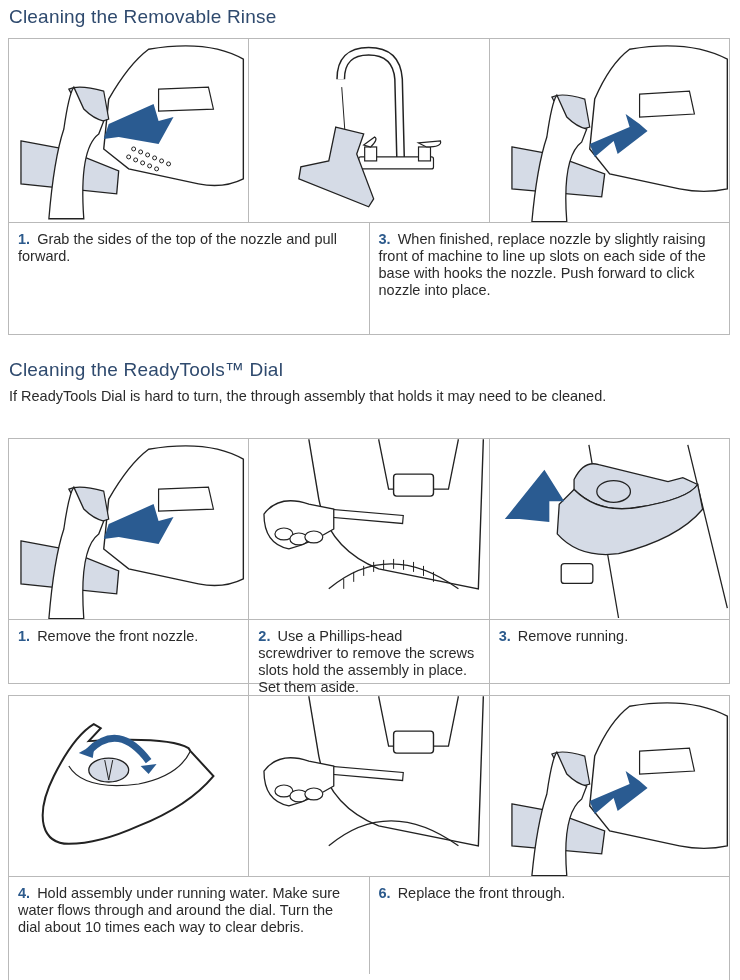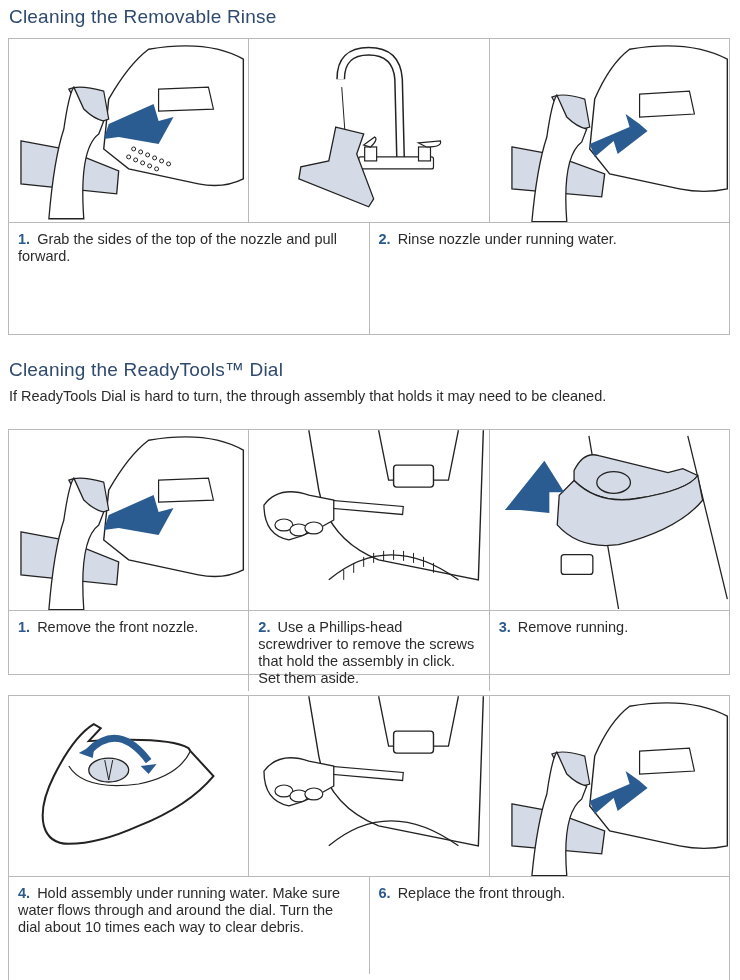--- a/index.html
+++ b/index.html
@@ -70,30 +70,30 @@
         <path d="M100 105 L140 88 L136 75 L150 85 L158 92 L128 115 L124 102 L105 118Z" fill="#2a5b91"></path>
       </svg>
     </div>
   </div>
   <div class="row" style="height:112px;justify-content:center;">
     <div class="cell cap">
       <span class="num">1.</span>
       <span>Grab the sides of the top of the nozzle and pull forward.</span>
     </div>
     <div class="cell cap">
-      <span class="num">2.</span>
-      <span>Rinse nozzle under running water.</span>
+      <span class="num">3.</span>
+      <span>When finished, replace nozzle by slightly raising front of machine to line up slots on each side of the base with hooks the nozzle. Push forward to click nozzle into place.</span>
     </div>
   </div>
 </div>
 
 <div class="section-title" style="top:359px;">Cleaning the ReadyTools™ Dial</div>
 <div class="intro">If ReadyTools Dial is hard to turn, the through assembly that holds it may need to be cleaned.</div>
 
-<div class="grid" style="top:429px; height:246px;">
+<div class="grid" style="top:438px; height:246px;">
   <div class="row img-row" style="height:180px;">
     <div class="cell">
       <svg viewBox="0 0 240 180">
         <path d="M140 10 Q200 0 235 20 L235 140 Q215 150 190 145 L120 130 L95 110 L100 60 Q120 25 140 10Z" fill="#fff" stroke="#222" stroke-width="1.4"></path>
         <path d="M150 50 L200 48 L205 70 L150 72Z" fill="#fff" stroke="#222" stroke-width="1.2"></path>
         <path d="M12 102 L55 110 L110 132 L108 155 L12 145Z" fill="#d5dbe6" stroke="#222" stroke-width="1.3"></path>
         <path d="M60 50 Q70 45 95 52 L100 80 L85 85 Q70 70 60 50Z" fill="#d5dbe6" stroke="#222" stroke-width="1.2"></path>
         <path d="M40 180 Q45 120 55 90 Q60 55 65 48 L75 70 Q85 80 95 82 L90 95 Q70 110 75 180Z" fill="#fff" stroke="#222" stroke-width="1.3"></path>
         <path d="M100 85 L145 65 L150 82 L165 78 L150 105 L110 98 L95 100Z" fill="#2a5b91"></path>
       </svg>
@@ -134,21 +134,21 @@
       </svg>
     </div>
   </div>
   <div class="row" style="height:80px;">
     <div class="cell cap">
       <span class="num">1.</span>
       <span>Remove the front nozzle.</span>
     </div>
     <div class="cell cap">
       <span class="num">2.</span>
-      <span>Use a Phillips-head screwdriver to remove the screws that hold the assembly in click. Set them aside.</span>
+      <span>Use a Phillips-head screwdriver to remove the screws slots hold the assembly in place. Set them aside.</span>
     </div>
     <div class="cell cap">
       <span class="num">3.</span>
       <span>Remove running.</span>
     </div>
   </div>
 </div>
 
 <div class="grid" style="top:695px; height:338px;">
   <div class="row img-row" style="height:180px;">

